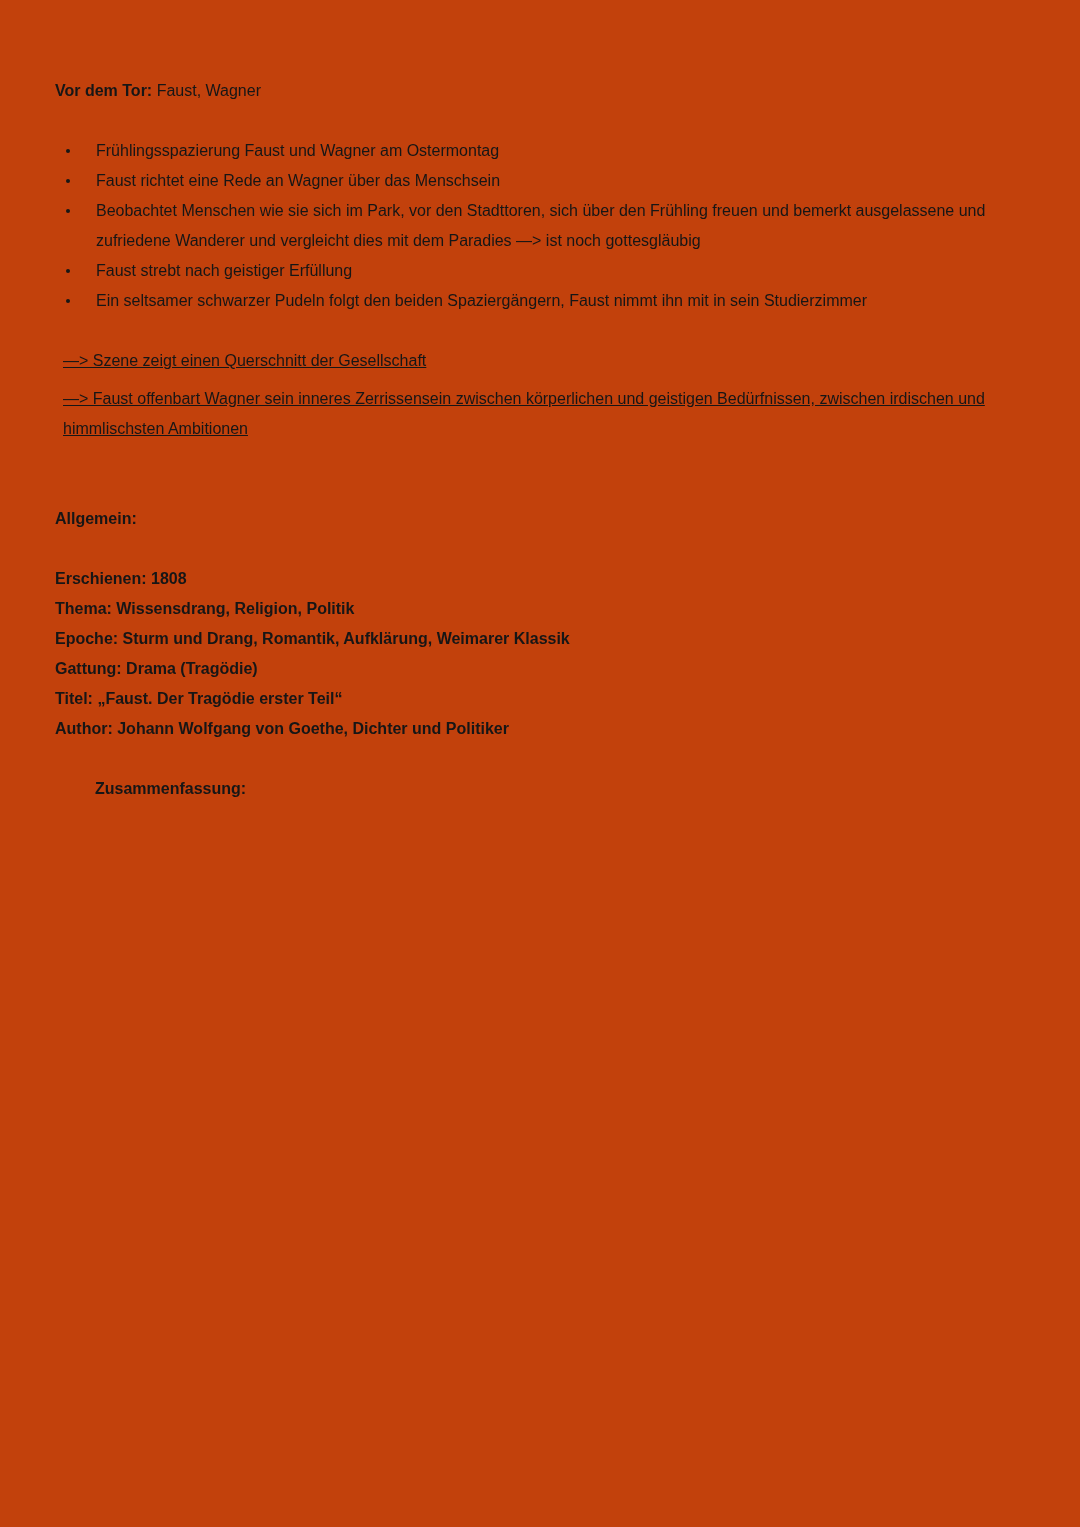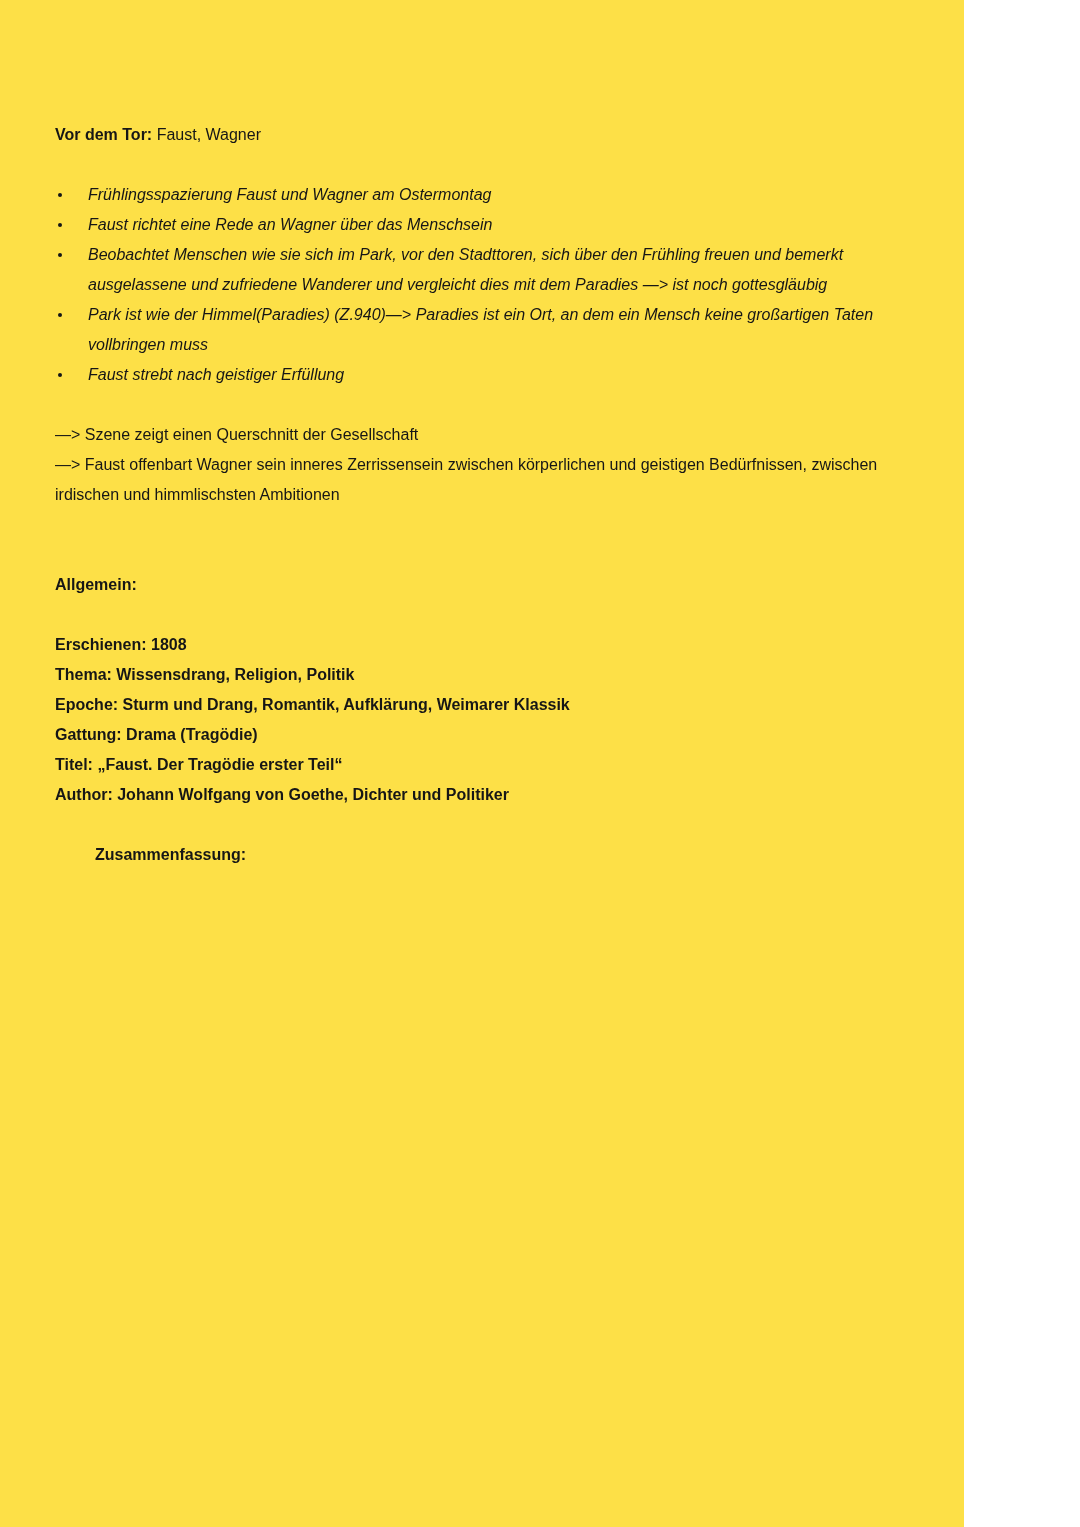--- a/index.html
+++ b/index.html
@@ -2,63 +2,63 @@
 <html><head>
 <meta charset="utf-8">
 <style>
   html, body {
     margin: 0;
     padding: 0;
     background: #ffffff;
   }
   .page {
     position: relative;
-    width: 964px;
+    width: 1080px;
     height: 1527px;
-    background: #fde047;
+    background: #c2410c;
     box-sizing: border-box;
-    padding: 120px 65px 0 55px;
+    padding: 76px 65px 0 55px;
     font-family: "Liberation Sans", sans-serif;
     font-size: 16px;
     line-height: 30px;
     color: #161616;
     overflow: hidden;
   }
   .heading-line {
     margin: 0 0 30px 0;
   }
   .bold {
     font-weight: bold;
   }
   ul.bullet-list {
     list-style: none;
-    margin: 0;
+    margin: 8px;
     padding: 0;
-    font-style: italic;
   }
   ul.bullet-list li {
     position: relative;
     padding-left: 33px;
     margin: 0;
   }
   ul.bullet-list li::before {
     content: "";
     position: absolute;
     left: 3px;
     top: 13px;
     width: 4px;
     height: 4px;
     border-radius: 50%;
     background: #161616;
   }
   .conclusions {
     margin-top: 30px;
   }
   .conclusion-line {
-    margin: 0;
+    margin: 8px;
+    text-decoration: underline;
   }
   .section-general {
     margin-top: 60px;
   }
   .section-heading {
     font-weight: bold;
     margin: 0 0 30px 0;
   }
   .facts p {
     margin: 0;
@@ -82,24 +82,24 @@
 
     <ul class="bullet-list">
 
         <li><span>Frühlingsspazierung Faust und Wagner am Ostermontag</span></li>
 
         <li><span>Faust richtet eine Rede an Wagner über das Menschsein</span></li>
 
 
         <li><span>Beobachtet Menschen wie sie sich im Park, vor den Stadttoren, sich über den Frühling freuen und bemerkt ausgelassene und zufriedene Wanderer und vergleicht dies mit dem Paradies —&gt; ist noch gottesgläubig</span></li>
 
-        <li><span>Park ist wie der Himmel(Paradies) (Z.940)—&gt; Paradies ist ein Ort, an dem ein Mensch keine großartigen Taten vollbringen muss</span></li>
 
         <li><span>Faust strebt nach geistiger Erfüllung</span></li>
 
+        <li><span>Ein seltsamer schwarzer Pudeln folgt den beiden Spaziergängern, Faust nimmt ihn mit in sein Studierzimmer</span></li>
       </ul>
 
     <div class="conclusions">
 
         <p class="conclusion-line"><span>—&gt; Szene zeigt einen Querschnitt der Gesellschaft</span></p>
 
         <p class="conclusion-line"><span>—&gt; Faust offenbart Wagner sein inneres Zerrissensein zwischen körperlichen und geistigen Bedürfnissen, zwischen irdischen und himmlischsten Ambitionen</span></p>
       </div>
   </section>
 

